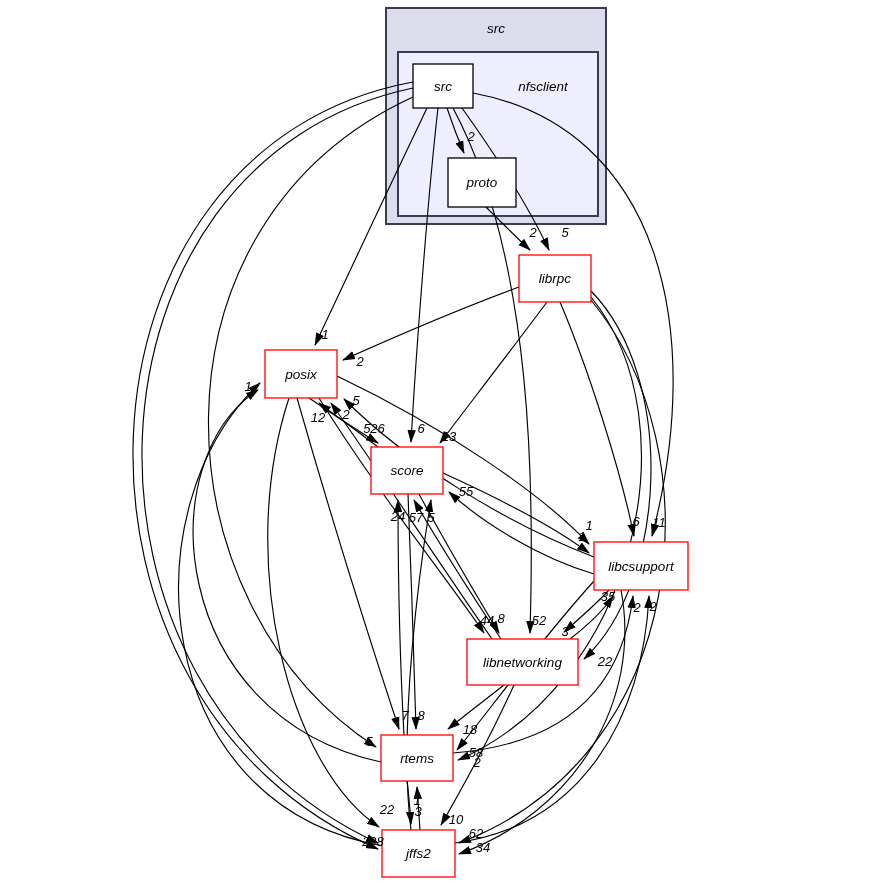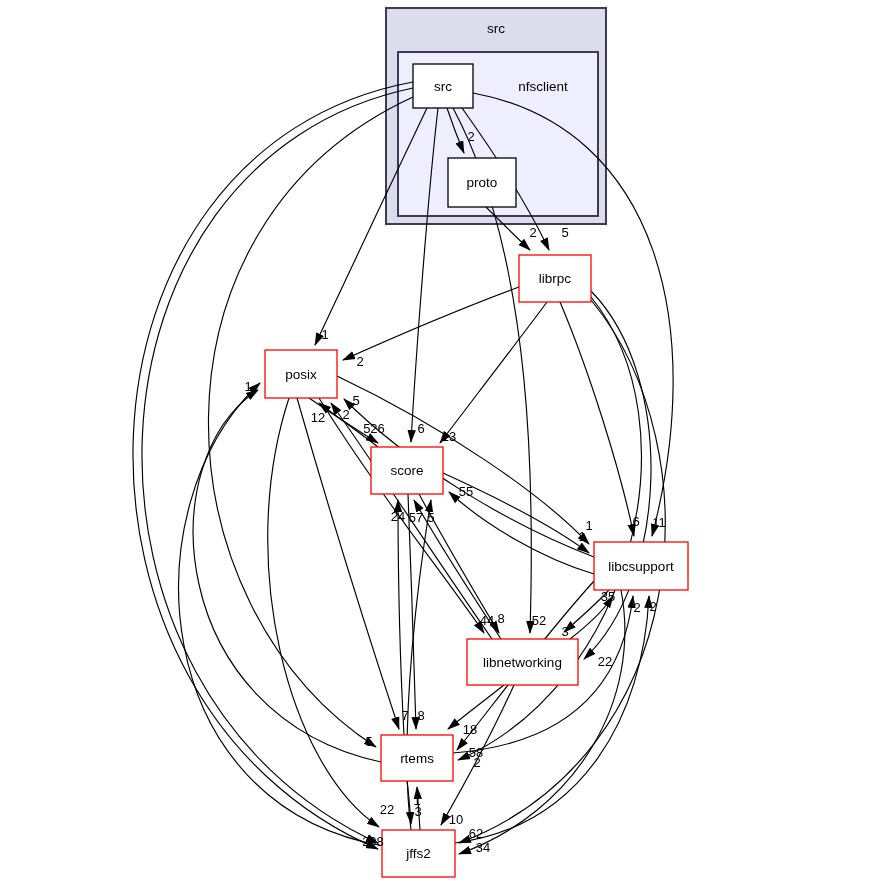--- a/index.html
+++ b/index.html
@@ -1,17 +1,17 @@
 <!DOCTYPE html>
 <html><head>
 <meta charset="utf-8">
 <style>
   html,body{margin:0;padding:0;background:#ffffff;}
   #stage{position:relative;width:872px;height:884px;background:#ffffff;
-         font-family:"Liberation Sans",sans-serif;}
+         font-family:"Liberation Sans",sans-serif;font-style:italic;}
   svg{display:block;}
   text{font-family:"Liberation Sans",sans-serif;fill:#000000;}
   .edge{fill:none;stroke:#000000;stroke-width:1.15px;}
   .node-rect{fill:#ffffff;}
   .node-label{font-size:13.5px;}
   .edge-label{font-size:13px;}
   .cluster-label{font-size:13.5px;}
 </style>
 </head>
 <body>

